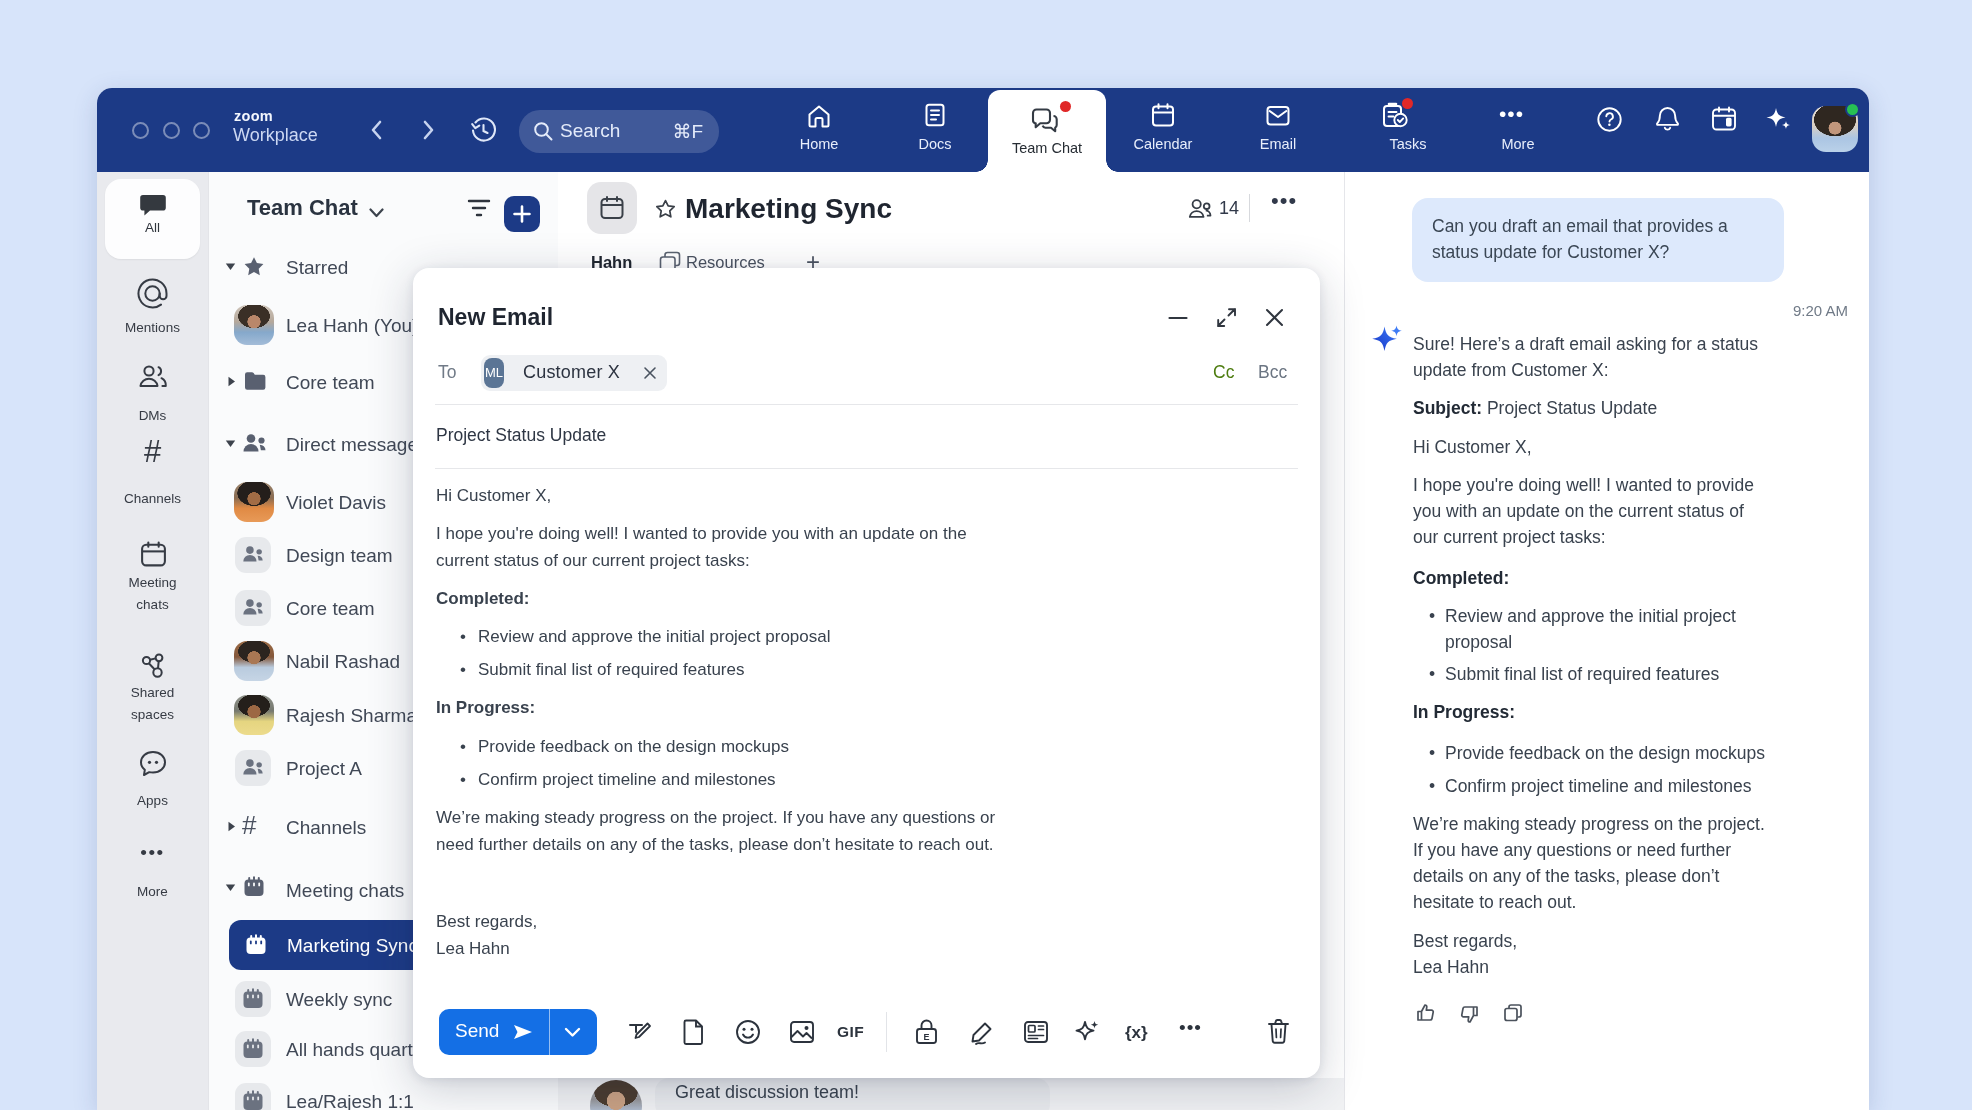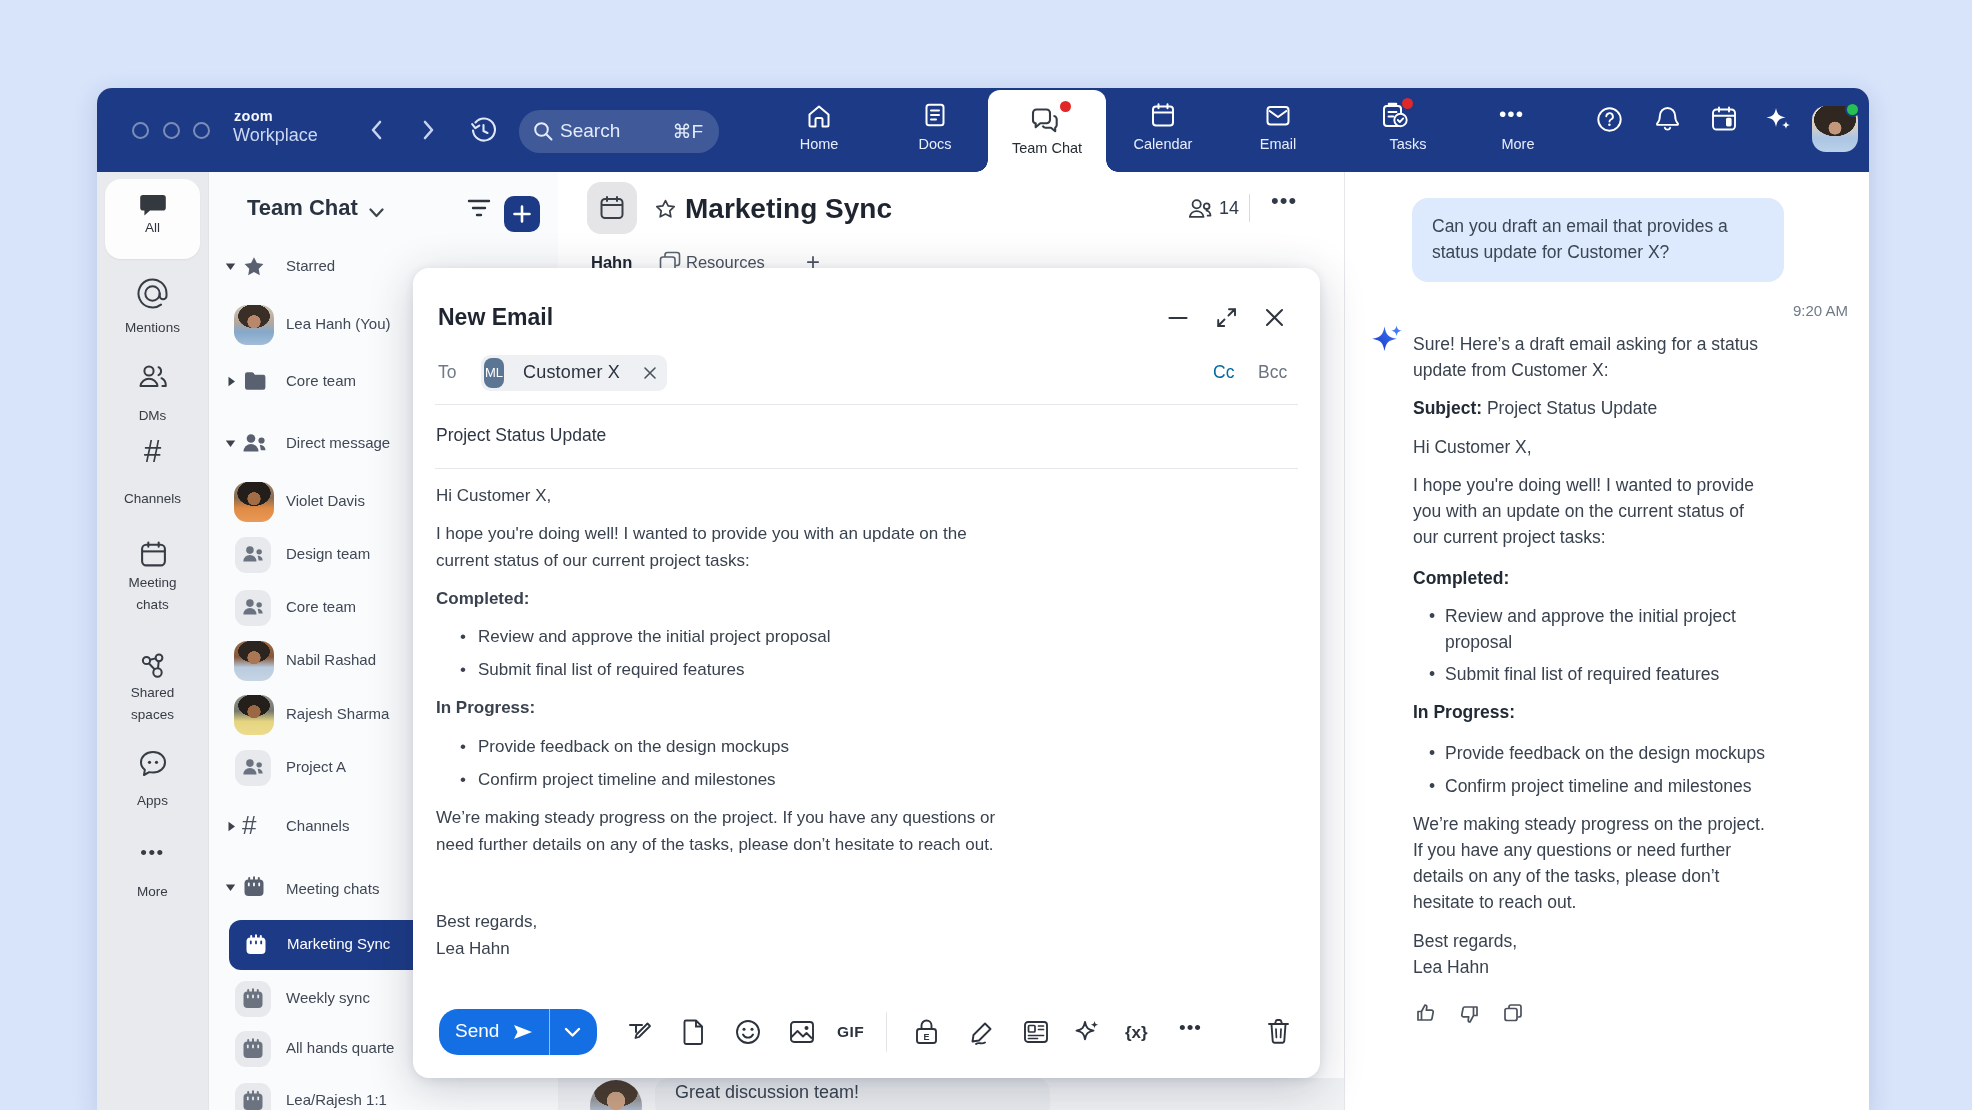--- a/index.html
+++ b/index.html
@@ -18,21 +18,21 @@
   .navlbl { position:absolute; color:#e8eefb; font-size:14.5px; text-align:center; }
   #tab-teamchat { position:absolute; left:891px; top:2px; width:118px; height:82px; background:#fff; border-radius:12px 12px 0 0; }
   .reddot { position:absolute; width:11px; height:11px; background:#e02828; border-radius:50%; }
   
   #rail { position:absolute; left:0; top:84px; width:111px; height:938px; background:#e9eaee; }
   .railitem { position:absolute; left:0; width:111px; text-align:center; color:#363b44; font-size:13.5px; }
   #rail-all { position:absolute; left:8px; top:7px; width:95px; height:80px; background:#fdfdfe; border-radius:16px; box-shadow:0 1px 2px rgba(0,0,0,.06); }
   
   #list { position:absolute; left:111px; top:84px; width:350px; height:938px; background:#fafbfc; border-left:1px solid #e3e4e8; }
   #list h1 { position:absolute; left:38px; top:23px; font-size:22px; color:#2a3340; font-weight:bold; }
-  .rtxt { position:absolute; font-size:15px; color:#404856; white-space:nowrap;text-align:right; }
+  .rtxt { position:absolute; font-size:19px; color:#404856; white-space:nowrap;text-align:right; }
   .gicon { position:absolute; width:36px; height:36px; border-radius:11px; background:#e7e9ec; }
   .avatar { position:absolute; width:40px; height:40px; border-radius:13px; overflow:hidden; }
   #sel-row { position:absolute; left:20px; width:298px; height:50px; background:#1c3a86; border-radius:12px; }
   
   #main { position:absolute; left:461px; top:84px; width:787px; height:938px; background:#fff; }
   
   #ai { position:absolute; left:1247px; top:84px; width:525px; height:938px; background:#fff; border-left:1px solid #e5e6ea; }
   .aitxt { position:absolute; left:68px; width:452px; font-size:17.5px; color:#39424e; line-height:26px; }
   .aib { font-weight:bold; color:#222a35; }
   
@@ -407,41 +407,41 @@
       <path d="M3 3 L18 18 M18 3 L3 18" stroke="#30363f" stroke-width="2" stroke-linecap="round"></path>
     </svg>
   <div class="abs" style="left:25px;top:94px;font-size:17.5px;color:#707a87">To</div>
   <div class="abs" style="left:68px;top:87px;width:186px;height:36px;background:#eef0f3;border-radius:9px">
     <div class="abs" style="left:3px;top:3px;width:20px;height:30px;background:#5b7595;border-radius:8px;color:#fff;font-size:13px;text-align:center;line-height:30px">ML</div>
     <div class="abs" style="left:42px;top:7px;font-size:18px;letter-spacing:.2px;color:#2c3340">Customer X</div>
     <svg class="abs" style="left:162px;top:11px" width="14" height="14" viewBox="0 0 14 14">
         <path d="M2 2 L12 12 M12 2 L2 12" stroke="#4a5360" stroke-width="1.6" stroke-linecap="round"></path>
       </svg>
   </div>
-  <div class="abs" style="left:800px;top:94px;font-size:17.5px;color:#0369a1">Cc</div>
+  <div class="abs" style="left:800px;top:94px;font-size:17.5px;color:#4d7c0f">Cc</div>
   <div class="abs" style="left:845px;top:94px;font-size:17.5px;color:#6b7582">Bcc</div>
   <div class="divider" style="left:22px;top:136px;width:863px"></div>
   <div class="abs" style="left:23px;top:157px;font-size:17.5px;color:#2e3644">Project Status Update</div>
   <div class="divider" style="left:22px;top:200px;width:863px"></div>
   <div class="mtxt" style="left:23px;top:214px">Hi Customer X,</div>
   <div class="mtxt" style="left:23px;top:252px">I hope you're doing well! I wanted to provide you with an update on the<br>current status of our current project tasks:</div>
   <div class="mtxt aib" style="left:23px;top:317px">Completed:</div>
   <div class="mtxt" style="left:47px;top:355px">•</div>
   <div class="mtxt" style="left:65px;top:355px">Review and approve the initial project proposal</div>
   <div class="mtxt" style="left:47px;top:388px">•</div>
   <div class="mtxt" style="left:65px;top:388px">Submit final list of required features</div>
   <div class="mtxt aib" style="left:23px;top:426px">In Progress:</div>
   <div class="mtxt" style="left:47px;top:465px">•</div>
   <div class="mtxt" style="left:65px;top:465px">Provide feedback on the design mockups</div>
   <div class="mtxt" style="left:47px;top:498px">•</div>
   <div class="mtxt" style="left:65px;top:498px">Confirm project timeline and milestones</div>
   <div class="mtxt" style="left:23px;top:536px">We’re making steady progress on the project. If you have any questions or<br>need further details on any of the tasks, please don’t hesitate to reach out.</div>
   <div class="mtxt" style="left:23px;top:640px">Best regards,<br>Lea Hahn</div>
 
-  <div class="abs" style="left:26px;top:741px;width:158px;height:46px;background:#146fe5;border-radius:19px">
+  <div class="abs" style="left:26px;top:741px;width:158px;height:46px;background:#146fe5;border-radius:10px">
     <div class="abs" style="left:16px;top:11px;font-size:19px;color:#fff">Send</div>
     <svg class="abs" style="left:73px;top:12px" width="22" height="22" viewBox="0 0 22 22">
         <path d="M2 4 L20 11 L2 18 L5.5 11 Z" fill="#fff"></path>
       </svg>
     <div class="abs" style="left:110px;top:0;width:1px;height:46px;background:rgba(255,255,255,.55)"></div>
     <svg class="abs" style="left:125px;top:18px" width="17" height="11" viewBox="0 0 17 11">
         <path d="M2 2 L8.5 8.5 L15 2" fill="none" stroke="#fff" stroke-width="2.4" stroke-linecap="round" stroke-linejoin="round"></path>
       </svg>
   </div>
   <svg class="abs" style="left:214px;top:752px" width="26" height="26" viewBox="0 0 26 26">

